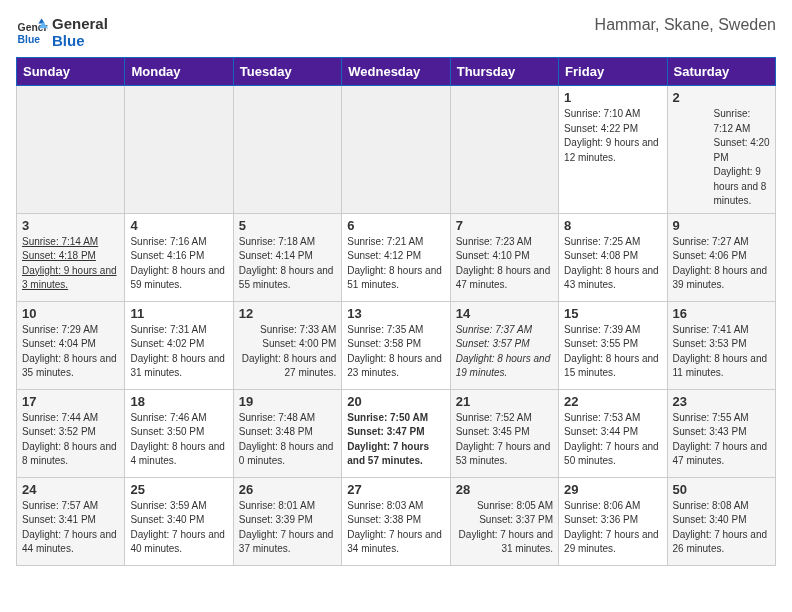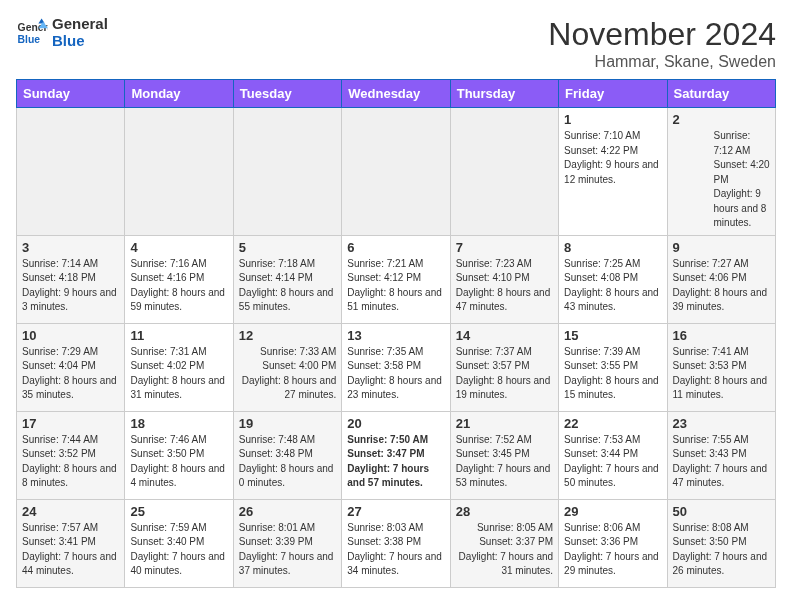--- a/index.html
+++ b/index.html
@@ -36,21 +36,21 @@
     .location {
       font-size: 16px;
       color: #555;
     }
     .calendar {
       width: 100%;
       border-collapse: collapse;
       table-layout: fixed;
     }
     .calendar th {
-      background-color: #8b5cf6;
+      background-color: #4c1d95;
       color: #fff;
       text-align: left;
       padding: 6px 6px;
       font-size: 13px;
       font-weight: bold;
       border: 1px solid #1565c0;
     }
     .calendar td {
       vertical-align: top;
       border: 1px solid #ccc;
@@ -91,21 +91,20 @@
       <text x="2" y="32" font-size="13" font-weight="bold" fill="#1565c0">Blue</text>
       <polygon points="36,8 32,2 28,8" fill="#1565c0"></polygon>
       <polygon points="40,14 34,6 28,14" fill="#64b5f6"></polygon>
     </svg>
     <div style="display:flex;flex-direction:column;line-height:1.1;">
       <span style="font-size:15px;font-weight:bold;color:#333;">General</span>
       <span style="font-size:15px;font-weight:bold;color:#1565c0;">Blue</span>
     </div>
   </div>
   <div class="title-block">
-    <div class="month-title">November 2024</div>
     <div class="location">Hammar, Skane, Sweden</div>
   </div>
 </div>
 
 <table class="calendar">
   <thead>
     <tr>
     <th>Sunday</th>
         <th>Monday</th>
         <th>Tuesday</th>
@@ -131,21 +130,21 @@
         <td>
           <span class="day-num">2</span>
           <div class="day-info" style="white-space: pre-line; margin-left: 41px;">Sunrise: 7:12 AM
 Sunset: 4:20 PM
 Daylight: 9 hours and 8 minutes.</div>
         </td>
       </tr>
       <tr class="week-row">
         <td>
           <span class="day-num">3</span>
-          <div class="day-info" style="white-space: pre-line;">Sunrise: 7:14 AM
+          <div class="day-info" style="white-space: pre-line; text-decoration: underline;">Sunrise: 7:14 AM
 Sunset: 4:18 PM
 Daylight: 9 hours and 3 minutes.</div>
         </td>
         <td>
           <span class="day-num">4</span>
           <div class="day-info" style="white-space: pre-line;">Sunrise: 7:16 AM
 Sunset: 4:16 PM
 Daylight: 8 hours and 59 minutes.</div>
         </td>
         <td>
@@ -199,21 +198,21 @@
 Daylight: 8 hours and 27 minutes.</div>
         </td>
         <td>
           <span class="day-num">13</span>
           <div class="day-info" style="white-space: pre-line;">Sunrise: 7:35 AM
 Sunset: 3:58 PM
 Daylight: 8 hours and 23 minutes.</div>
         </td>
         <td>
           <span class="day-num">14</span>
-          <div class="day-info" style="white-space: pre-line;">Sunrise: 7:37 AM
+          <div class="day-info" style="white-space: pre-line; font-style: italic;">Sunrise: 7:37 AM
 Sunset: 3:57 PM
 Daylight: 8 hours and 19 minutes.</div>
         </td>
         <td>
           <span class="day-num">15</span>
           <div class="day-info" style="white-space: pre-line;">Sunrise: 7:39 AM
 Sunset: 3:55 PM
 Daylight: 8 hours and 15 minutes.</div>
         </td>
         <td>
@@ -269,21 +268,21 @@
       </tr>
       <tr class="week-row">
         <td>
           <span class="day-num">24</span>
           <div class="day-info" style="white-space: pre-line;">Sunrise: 7:57 AM
 Sunset: 3:41 PM
 Daylight: 7 hours and 44 minutes.</div>
         </td>
         <td>
           <span class="day-num">25</span>
-          <div class="day-info" style="white-space: pre-line;">Sunrise: 7:59 AM
+          <div class="day-info" style="white-space: pre-line;">Sunrise: 3:59 AM
 Sunset: 3:40 PM
 Daylight: 7 hours and 40 minutes.</div>
         </td>
         <td>
           <span class="day-num">26</span>
           <div class="day-info" style="white-space: pre-line;">Sunrise: 8:01 AM
 Sunset: 3:39 PM
 Daylight: 7 hours and 37 minutes.</div>
         </td>
         <td>
@@ -300,18 +299,18 @@
         </td>
         <td>
           <span class="day-num">29</span>
           <div class="day-info" style="white-space: pre-line;">Sunrise: 8:06 AM
 Sunset: 3:36 PM
 Daylight: 7 hours and 29 minutes.</div>
         </td>
         <td>
           <span class="day-num">50</span>
           <div class="day-info" style="white-space: pre-line;">Sunrise: 8:08 AM
-Sunset: 3:50 PM
+Sunset: 3:40 PM
 Daylight: 7 hours and 26 minutes.</div>
         </td>
       </tr>
     </tbody>
 </table>
 
 </body></html>

